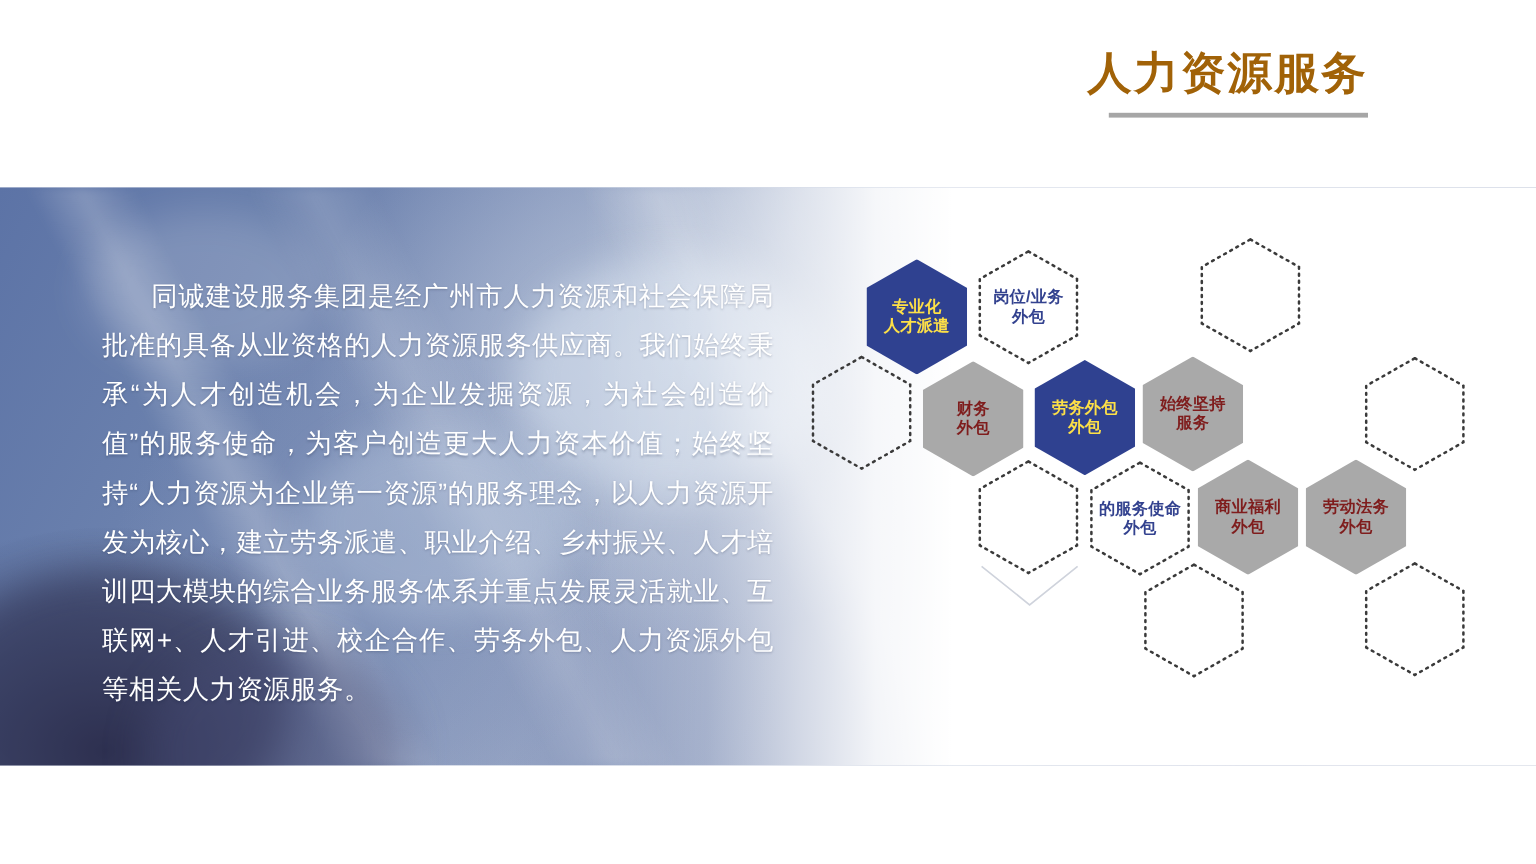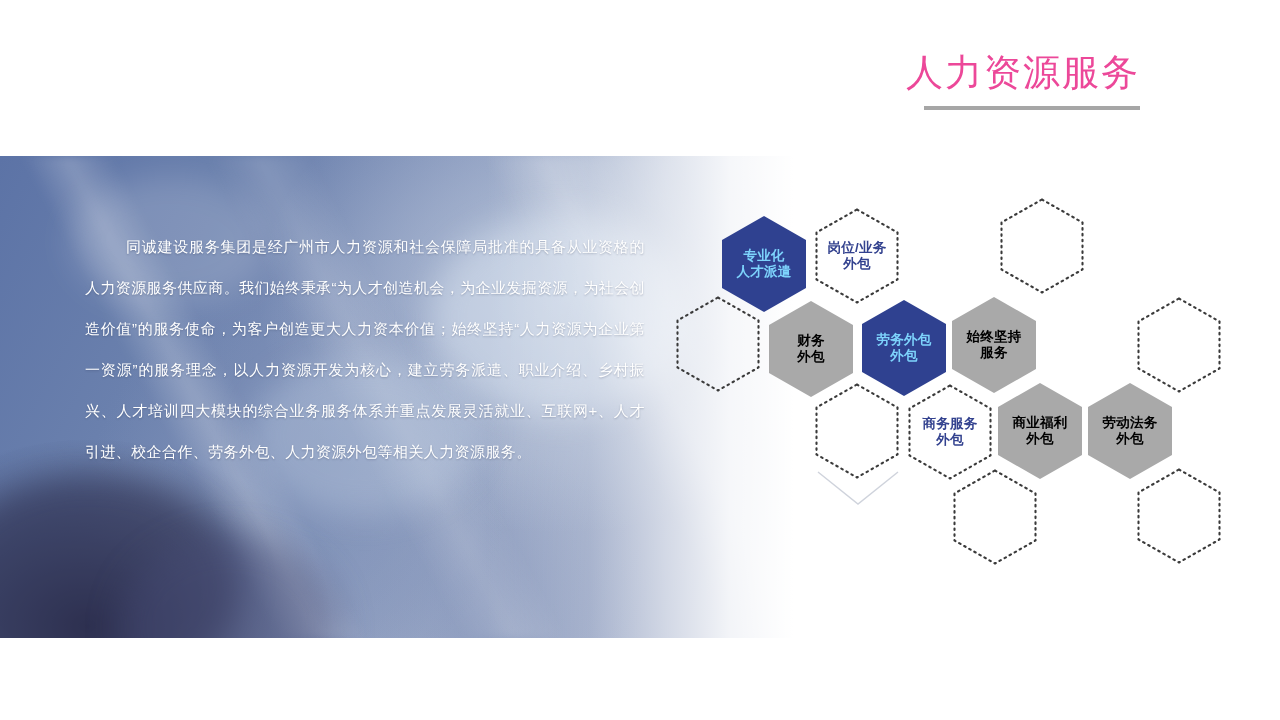--- a/index.html
+++ b/index.html
@@ -8,22 +8,22 @@
     background:#ffffff;
     font-family:"Liberation Sans","DejaVu Sans",sans-serif;
     overflow:hidden;
     position:relative;
   }
   #slide{position:absolute;inset:0;width:1280px;height:720px;overflow:hidden;background:#fff;}
 
   
   .title-block{position:absolute;left:700px;top:40px;width:440px;text-align:right;}
   .title-text{
-    font-size:37px;line-height:1.15;color:#ec4899;letter-spacing:2px;
-    font-weight:400;white-space:nowrap;margin-top:12px;
+    font-size:37px;line-height:1.15;color:#a16207;letter-spacing:2px;
+    font-weight:700;white-space:nowrap;
   }
   .title-rule{
     margin-top:11px;margin-left:auto;
     width:216px;height:4px;background:#a6a6a6;
   }
 
   
   .photo-band{
     position:absolute;left:0;top:156px;width:1280px;height:482px;
     overflow:hidden;
@@ -57,40 +57,40 @@
       rgba(255,255,255,.22) 46%,
       rgba(255,255,255,.62) 52%,
       rgba(255,255,255,.90) 57%,
       rgba(255,255,255,1) 62%,
       rgba(255,255,255,1) 100%);
   }
 
   
   .body-copy{
     position:absolute;left:85px;top:226px;width:560px;
-    color:#ffffff;font-size:15px;line-height:41px;
+    color:#ffffff;font-size:22px;line-height:41px;
     letter-spacing:.4px;text-align:justify;text-justify:inter-character;
     text-indent:41px;
     text-shadow:0 1px 2px rgba(30,40,70,.28);
   }
 
   
   .hex-stage{position:absolute;left:0;top:0;width:1188px;height:720px;}
   .hex{
     position:absolute;width:84px;height:96px;
     display:flex;align-items:center;justify-content:center;
     text-align:center;line-height:1.22;font-size:13.5px;font-weight:700;
     letter-spacing:.2px;box-sizing:border-box;
   }
   .hex .lbl{position:relative;z-index:2;padding:0 3px;}
   .hex.solid{
     clip-path:polygon(50% 0%,100% 25%,100% 75%,50% 100%,0% 75%,0% 25%);
   }
-  .hex.blue{background:#2f4190;color:#7dd3fc;}
-  .hex.gray{background:#a9a9a9;color:#000000;}
+  .hex.blue{background:#2f4190;color:#fde047;}
+  .hex.gray{background:#a9a9a9;color:#7f1d1d;}
   .hex.outline{color:#33428f;}
   .hex.outline .edge{position:absolute;inset:0;z-index:1;}
   .hex.ghost{color:transparent;}
   .hex .edge svg{display:block;width:100%;height:100%;overflow:visible;}
   .hex .edge polygon{
     fill:none;stroke:#3a3a3a;stroke-width:2.1;
     stroke-dasharray:1.6 4.2;stroke-linecap:round;
   }
   .faint-edge{position:absolute;}
   .faint-edge svg{display:block;overflow:visible;}
@@ -175,21 +175,21 @@
           </svg>
         </span>
         <span class="lbl"><span>岗位/业务</span><br><span>外包</span></span>
       </div>
       <div class="hex outline" style="left: 908px; top: 384px;">
         <span class="edge">
           <svg viewBox="0 0 84 96" preserveAspectRatio="none">
             <polygon points="42,1.5 82.5,24.5 82.5,71.5 42,94.5 1.5,71.5 1.5,24.5"></polygon>
           </svg>
         </span>
-        <span class="lbl"><span>商务服务</span><br><span>外包</span></span>
+        <span class="lbl"><span>的服务使命</span><br><span>外包</span></span>
       </div>
       <div class="hex solid blue" style="left: 722px; top: 216px;">
         <span class="lbl"><span>专业化</span><br><span>人才派遣</span></span>
       </div>
       <div class="hex solid gray" style="left: 769px; top: 301px;">
         <span class="lbl"><span>财务</span><br><span>外包</span></span>
       </div>
       <div class="hex solid blue" style="left: 862px; top: 300px;">
         <span class="lbl"><span>劳务外包</span><br><span>外包</span></span>
       </div>

